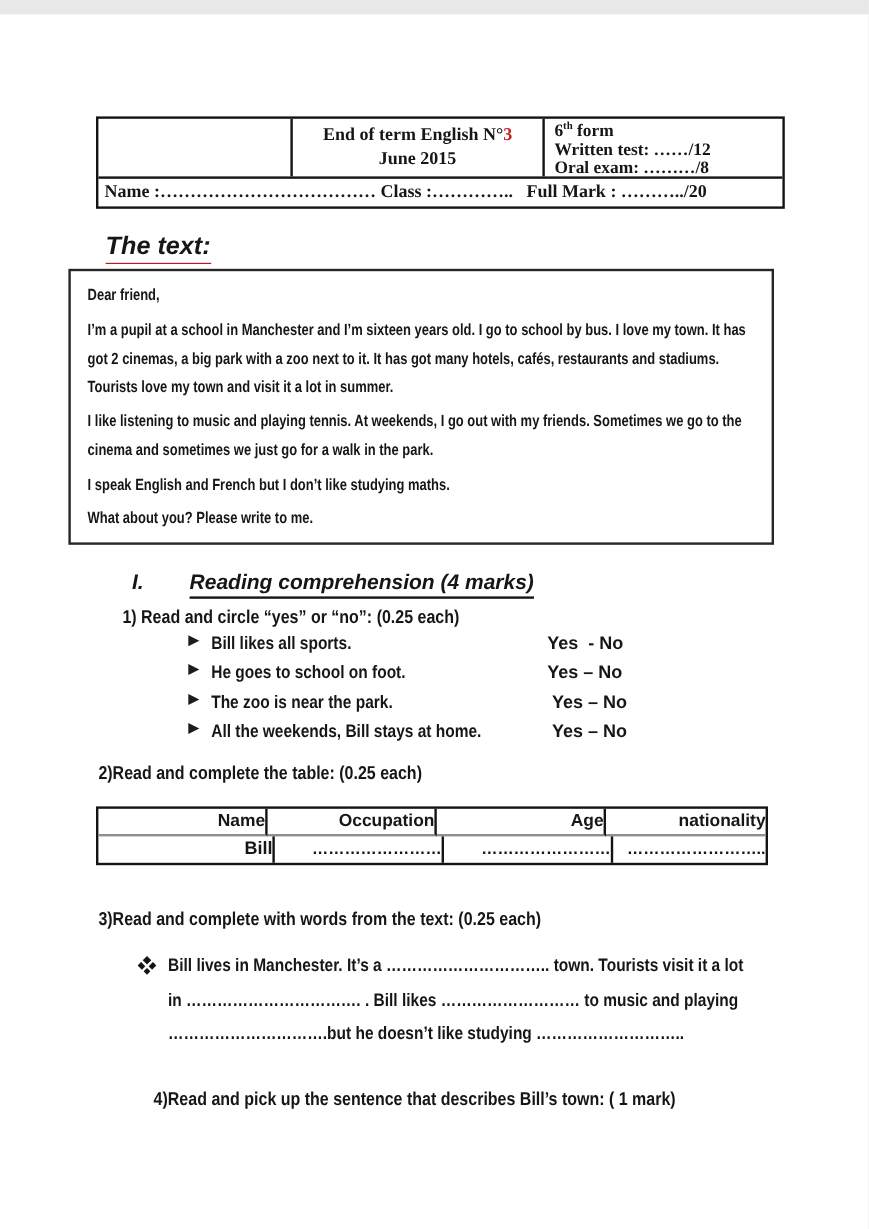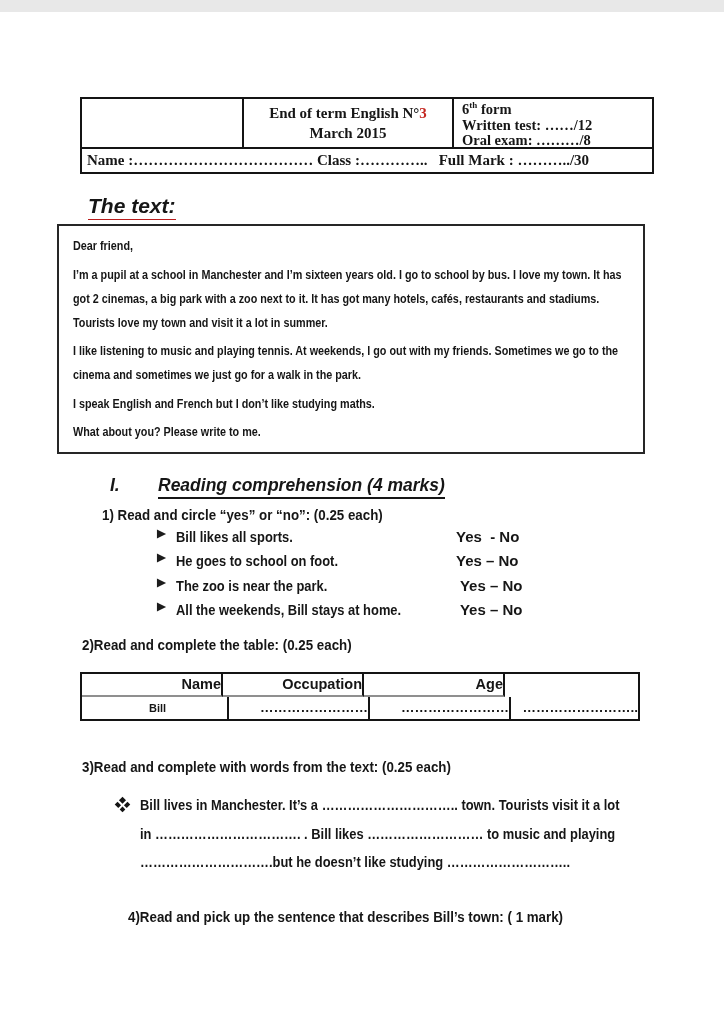--- a/index.html
+++ b/index.html
@@ -43,21 +43,21 @@
   .choices{position:absolute;left:300px;white-space:pre;font-size:15px;font-weight:700}
 
   
   .q2t{left:82px;top:624px}
   .t2{left:80px;top:660px;width:556px;border:2px solid #141414;font-weight:700}
   .t2-r{display:flex}
   .t2-c{width:139px;border-right:2px solid #141414;overflow:hidden;text-align:right}
   .t2-c.last{border-right:none;flex:1}
   .t2-h .t2-c{height:21px;line-height:21px;border-bottom:2px solid #8f8f8f;font-size:14.5px}
   .t2-d .t2-c{height:22px;line-height:22px;font-size:13.5px}
-  .t2-d .name{text-align:center;padding-left:6px;font-size:11px}
+  .t2-d .name{text-align:right;padding-left:6px;font-size:15px}
 
   
   .q3t{left:82px;top:746px}
   .q3w{left:140px;top:779px;font-size:15px;font-weight:700;line-height:28.5px}
   .dia{left:117px;top:787px;width:11px;height:11px;transform:rotate(45deg)}
   .dia i{position:absolute;width:4.5px;height:4.5px;background:#141414}
   .dia i:nth-child(1){left:0;top:0}
   .dia i:nth-child(2){left:6.5px;top:0}
   .dia i:nth-child(3){left:0;top:6.5px}
   .dia i:nth-child(4){left:6.5px;top:6.5px}
@@ -68,29 +68,29 @@
 </head>
 <body>
 
 <div class="page">
 
   <div class="abs hdr serif">
     <div class="hdr-r1">
       <div class="hdr-c1"></div>
       <div class="hdr-c2">
         <div><span>End of term English N°</span><span class="red">3</span></div>
-        <div>March 2015</div>
+        <div>June 2015</div>
       </div>
       <div class="hdr-c3">
         <div><span>6</span><sup>th</sup><span> form</span></div>
         <div>Written test: ……/12</div>
         <div>Oral exam: ………/8</div>
       </div>
     </div>
-    <div class="hdr-r2">Name :……………………………… Class :…………..   Full Mark : ………../30</div>
+    <div class="hdr-r2">Name :……………………………… Class :…………..   Full Mark : ………../20</div>
   </div>
 
   <div class="abs ttl">
     <span class="und">The text:</span>
   </div>
 
   <div class="abs tbox">
     <div class="tbox-in">
       <p class="first">Dear friend,</p>
       <p>I’m a pupil at a school in Manchester and I’m sixteen years old. I go to school by bus. I love my town. It has got 2 cinemas, a big park with a zoo next to it. It has got many hotels, cafés, restaurants and stadiums. Tourists love my town and visit it a lot in summer.</p>
@@ -142,20 +142,21 @@
 
   <div class="abs qt q2t">
     <span class="narrow">2)Read and complete the table: (0.25 each)</span>
   </div>
 
   <div class="abs t2">
     <div class="t2-r t2-h">
       <div class="t2-c">Name</div>
       <div class="t2-c">Occupation</div>
       <div class="t2-c">Age</div>
+      <div class="t2-c last">nationality</div>
     </div>
     <div class="t2-r t2-d">
       <div class="t2-c name">Bill</div>
       <div class="t2-c">……………………</div>
       <div class="t2-c">……………………</div>
       <div class="t2-c last">……………………..</div>
     </div>
   </div>
 
   <div class="abs qt q3t">

